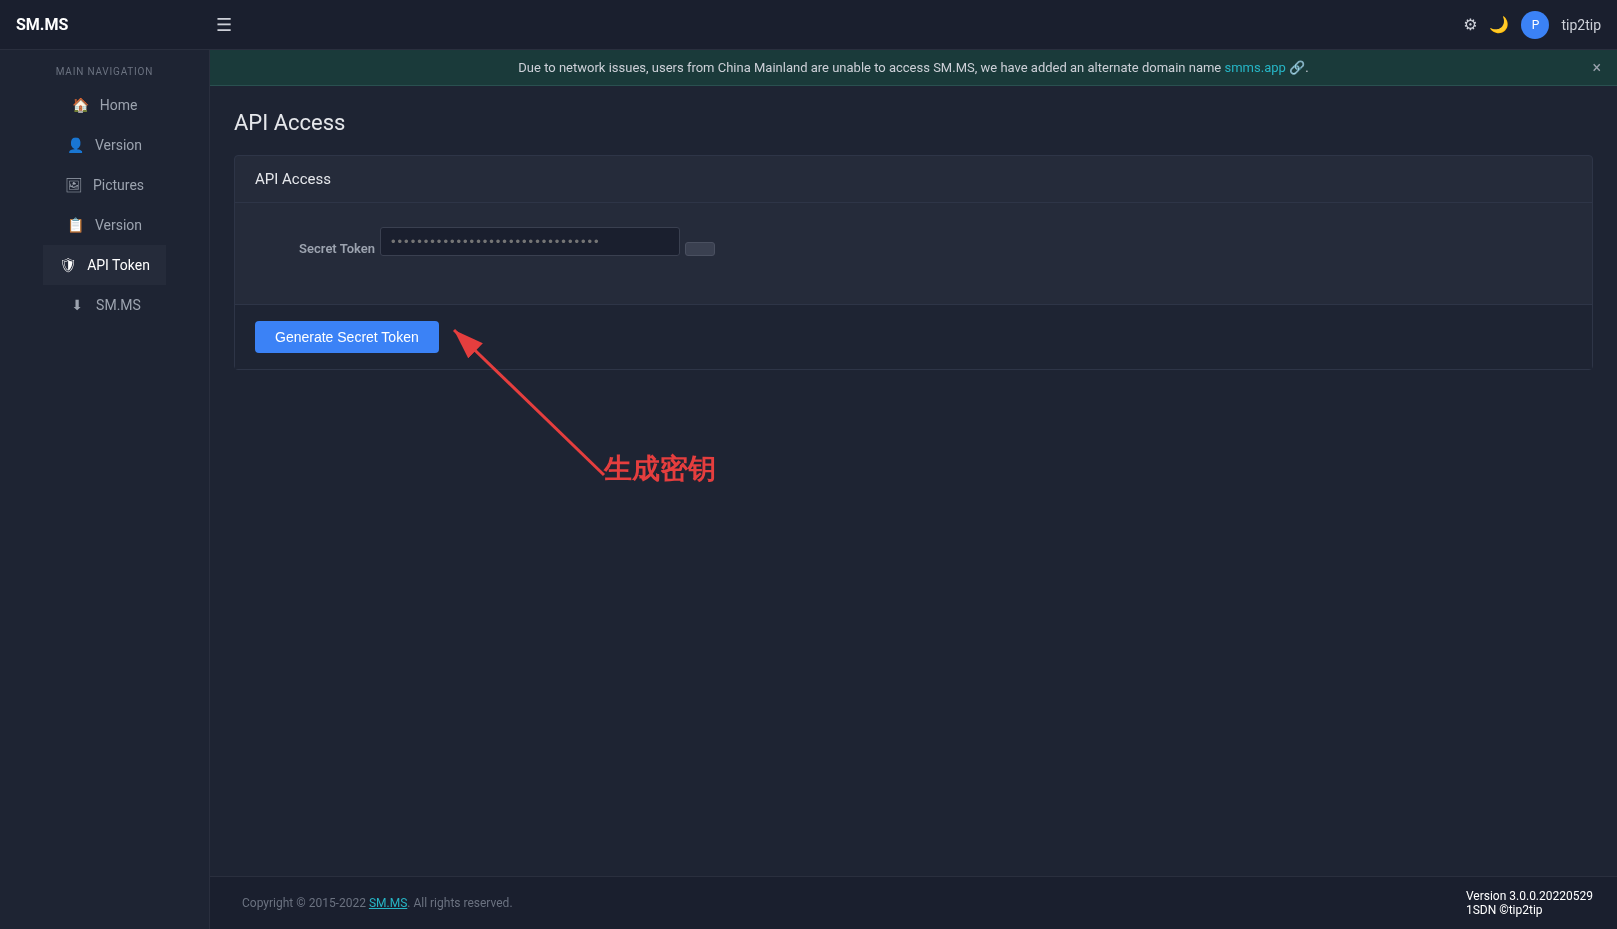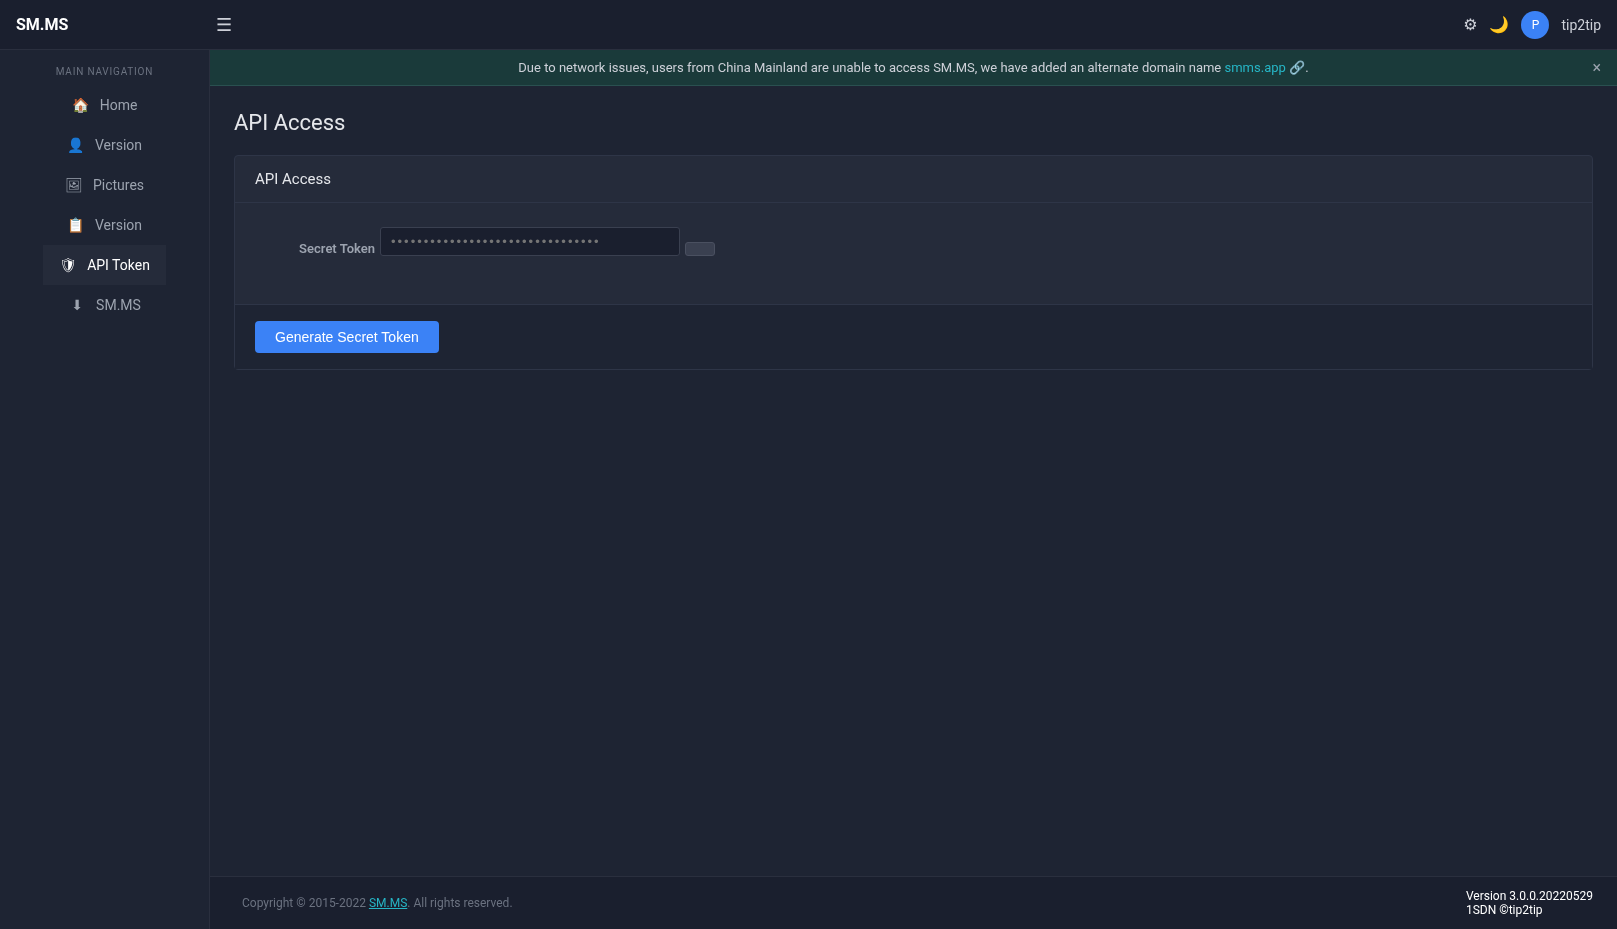--- a/index.html
+++ b/index.html
@@ -325,20 +325,31 @@
             <span class="form-label">Secret Token</span>
             <input class="token-input" type="text" readonly="" placeholder="••••••••••••••••••••••••••••••••" style="">
             <button class="token-copy-btn"></button>
           </div>
         </div>
         <div class="card-footer">
           <button class="generate-btn">Generate Secret Token</button>
         </div>
       </div>
 
+      <div class="annotation-area" style="position:relative; margin-top:0; height:180px;">
+        <svg class="arrow-svg" width="200" height="160" style="position:absolute; top:-50px; left:200px;">
+          <defs>
+            <marker id="arrowhead" markerWidth="10" markerHeight="7" refX="10" refY="3.5" orient="auto">
+              <polygon points="0 0, 10 3.5, 0 7" fill="#e53e3e"></polygon>
+            </marker>
+          </defs>
+          <line x1="170" y1="155" x2="20" y2="10" stroke="#e53e3e" stroke-width="3" marker-end="url(#arrowhead)"></line>
+        </svg>
+        <span class="annotation-text" style="position:absolute; top:80px; left:370px; color:#e53e3e; font-size:28px; font-weight:bold;">生成密钥</span>
+      </div>
     </div>
 
     <div class="footer">
       <div class="footer-left">
         <span>Copyright © 2015-2022 </span><a class="footer-link" href="#">SM.MS</a><span>. All rights reserved.</span>
       </div>
       <div class="footer-right">
         <div>Version 3.0.0.20220529</div>
         <div>1SDN ©tip2tip</div>
       </div>

